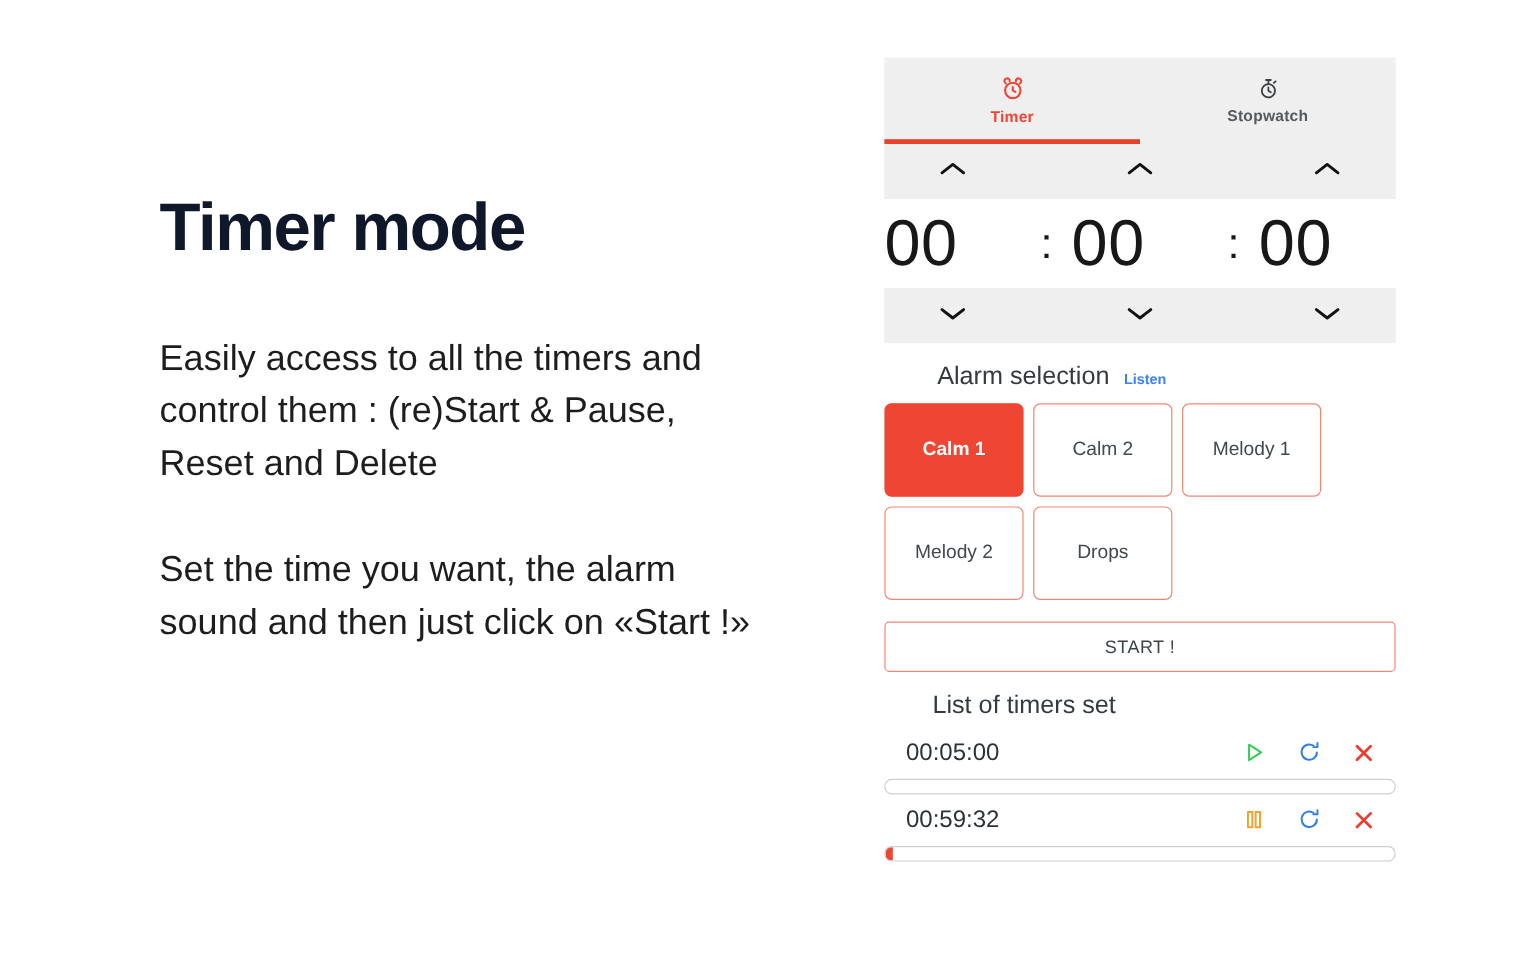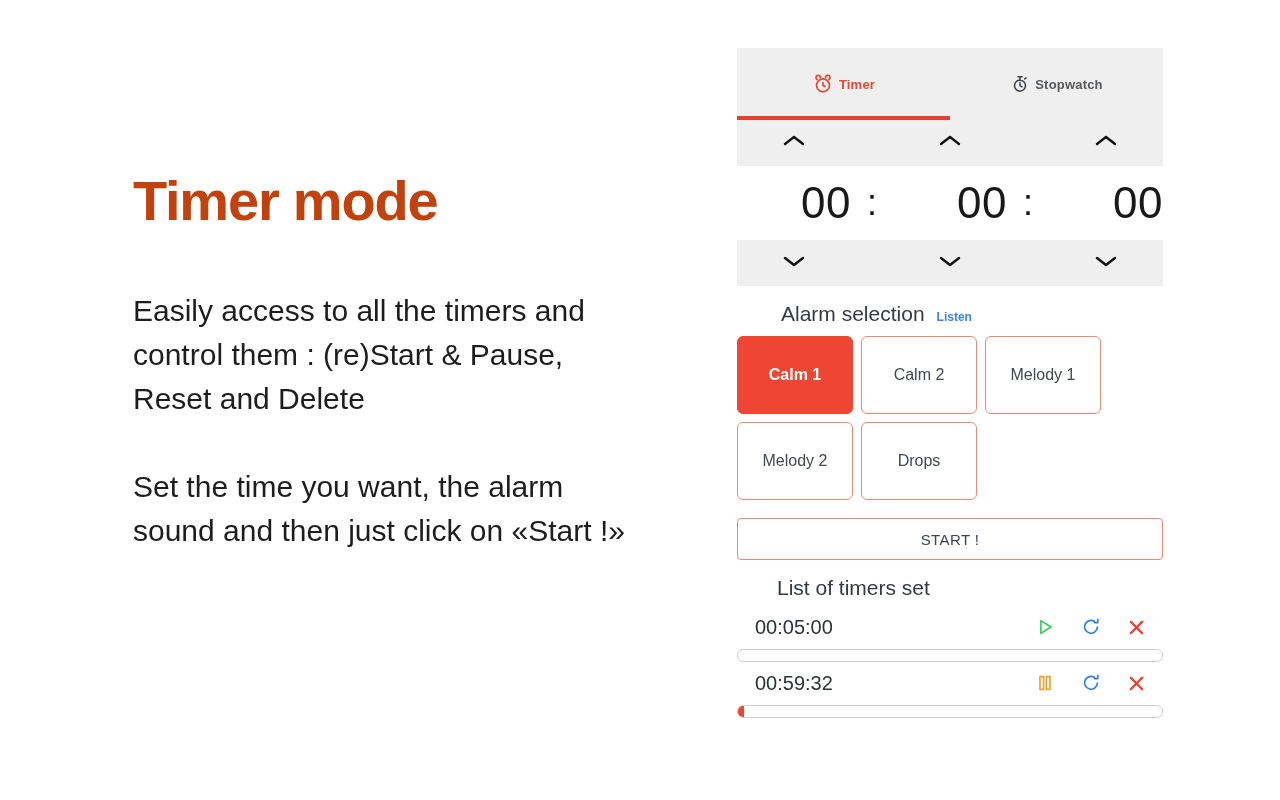--- a/index.html
+++ b/index.html
@@ -23,24 +23,24 @@
   .left-panel {
     position: absolute;
     left: 133px;
     top: 160px;
     width: 560px;
   }
 
   .headline {
     font-size: 56px;
     font-weight: bold;
-    color: #c2410c;
+    color: #0f172a;
     letter-spacing: -1.2px;
     line-height: 1.05;
-    margin: 12px 0 58px 0;
+    margin: 0 0 58px 0;
     white-space: nowrap;
   }
 
   .body-para {
     font-size: 30px;
     color: #1d1d1d;
     line-height: 1.47;
     margin: 0 0 44px 0;
     font-weight: 400;
     max-width: 500px;
@@ -59,21 +59,21 @@
   
   .tabbar {
     display: flex;
     height: 72px;
     background: #efefef;
     position: relative;
   }
   .tab {
     flex: 1 1 50%;
     display: flex;
-    flex-direction: row;
+    flex-direction: column;
     align-items: center;
     justify-content: center;
     gap: 5px;
     cursor: pointer;
     position: relative;
   }
   .tab-label {
     font-size: 13px;
     font-weight: bold;
     letter-spacing: .2px;
@@ -106,22 +106,22 @@
   .picker-cell.sep { flex: 0 0 42px; cursor: default; }
 
   .digits-row {
     background: #ffffff;
     height: 74px;
     display: flex;
     align-items: center;
   }
   .digit {
     flex: 1 1 0;
-    text-align: right;
-    font-size: 44px;
+    text-align: left;
+    font-size: 54px;
     color: #181818;
     font-weight: 400;
     letter-spacing: .5px;
   }
   .colon {
     flex: 0 0 42px;
     text-align: center;
     font-size: 36px;
     color: #181818;
   }

